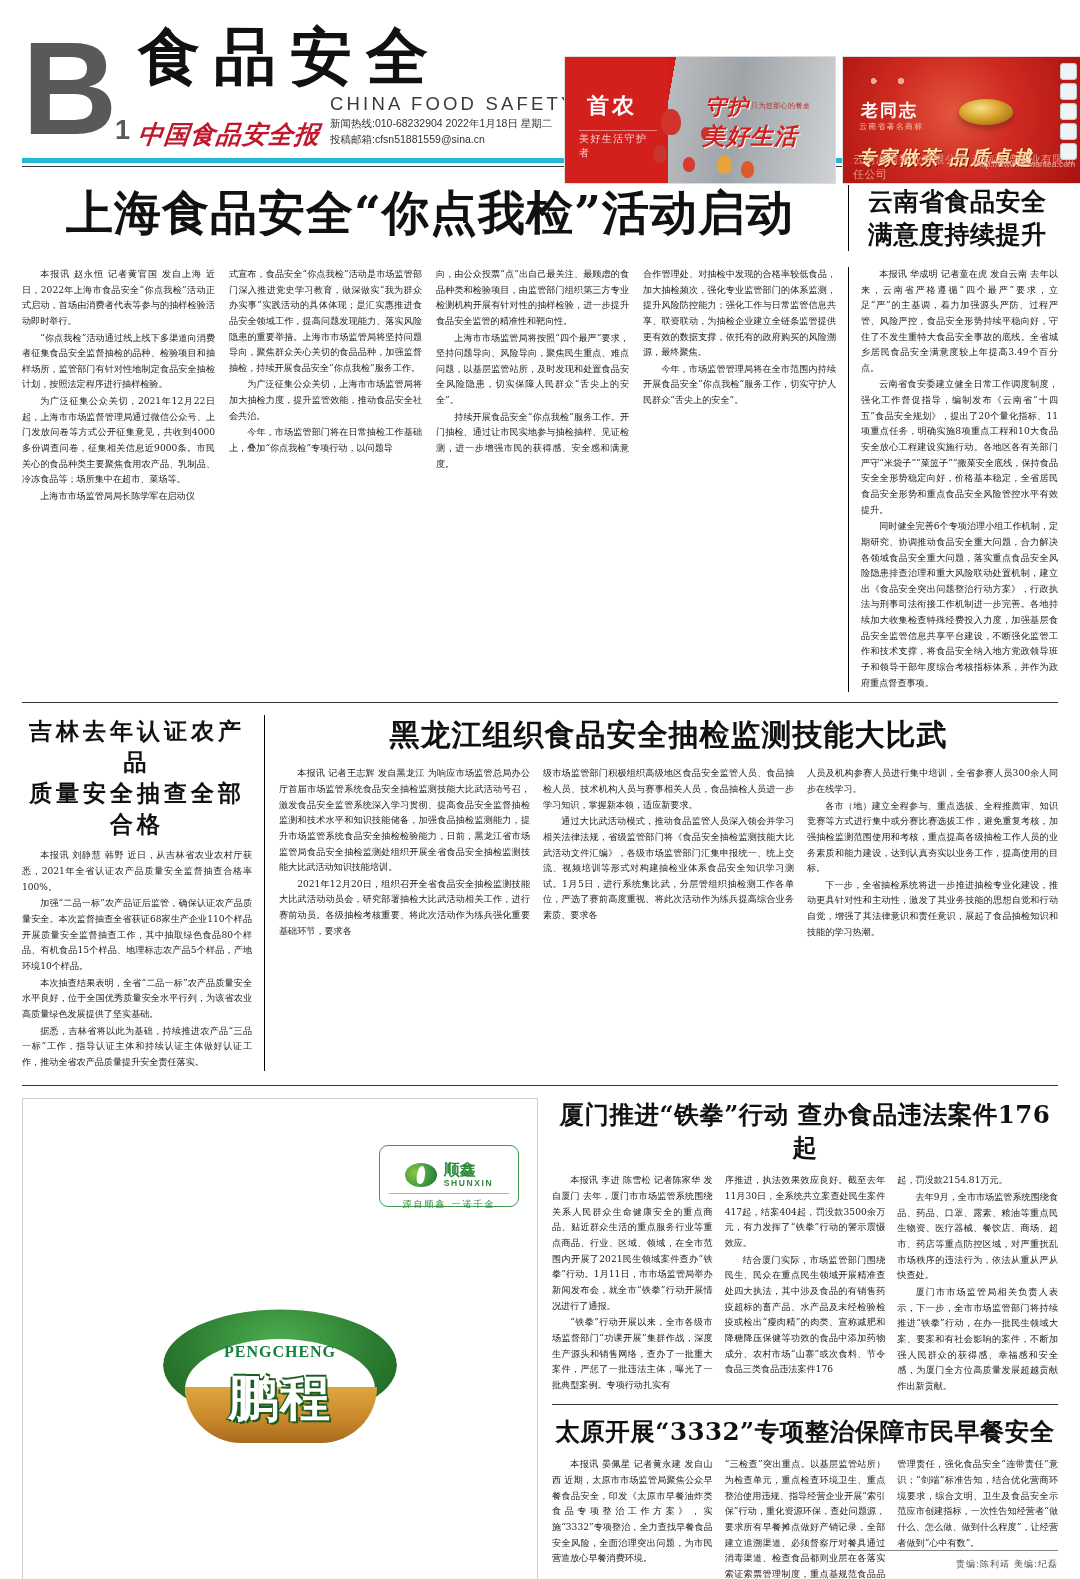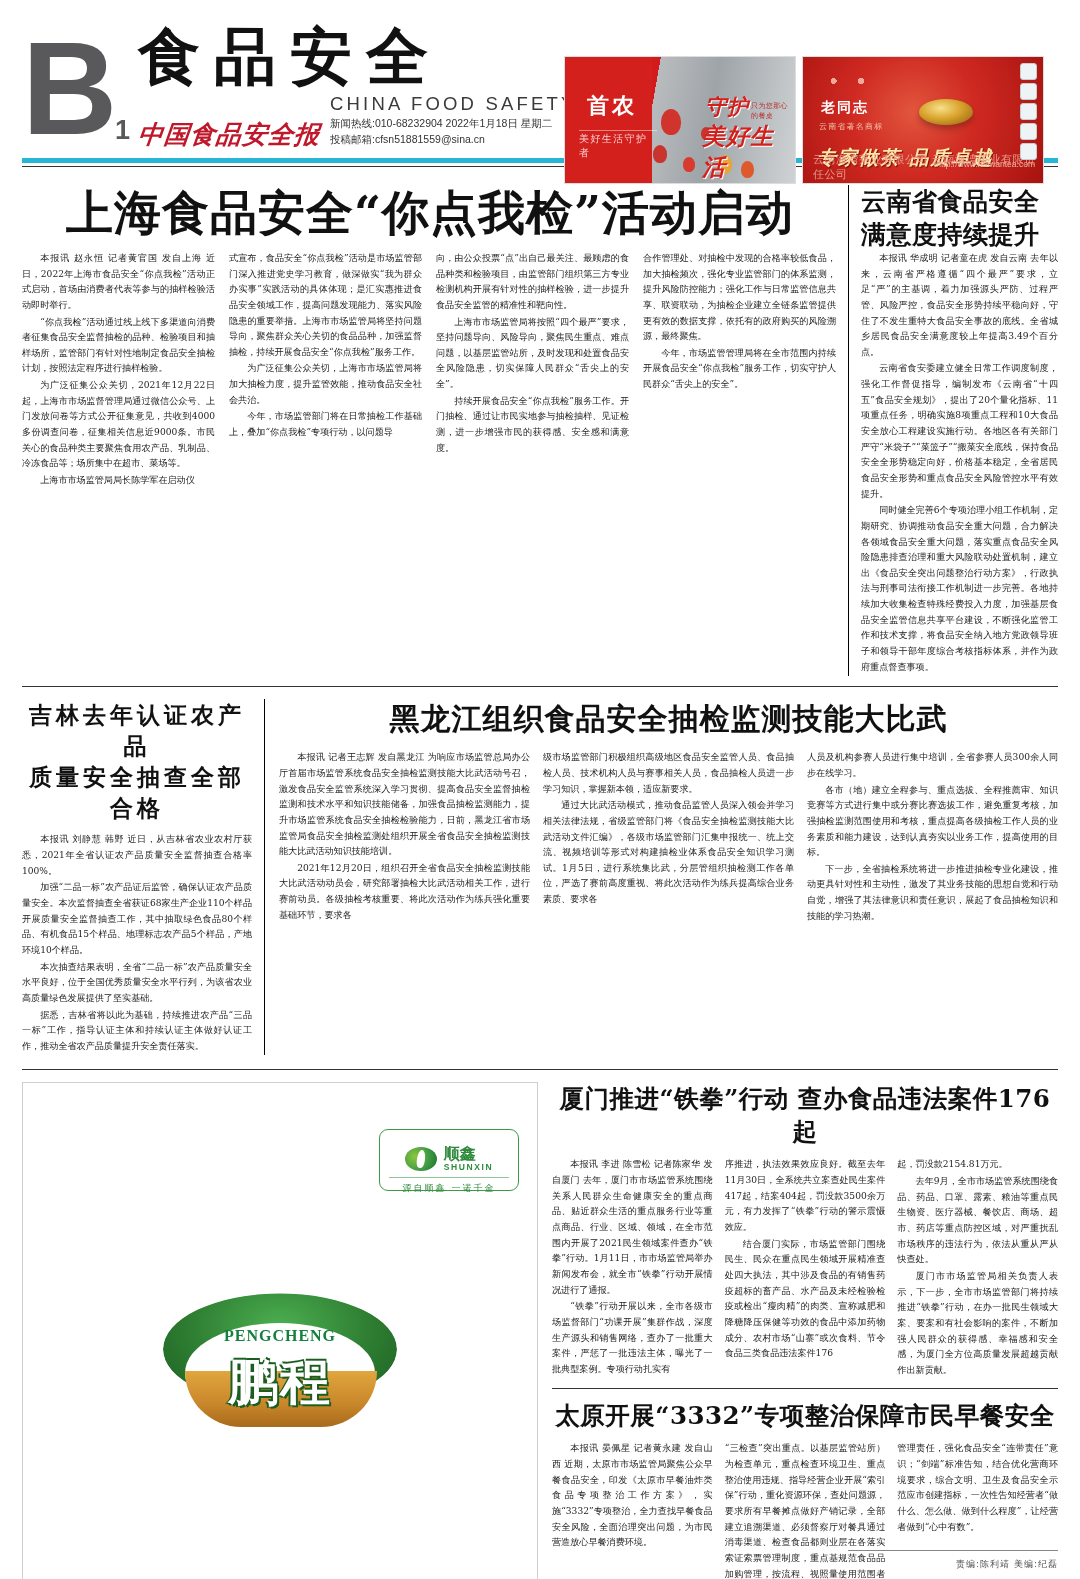--- a/index.html
+++ b/index.html
@@ -49,21 +49,21 @@
     font-size: 18.5px; color: #3a3a3a; letter-spacing: 3.2px; white-space: nowrap;
   }
   .mast-meta {
     font-family: "Liberation Sans", sans-serif;
     font-size: 10.5px; color: #333; line-height: 1.45; white-space: nowrap; margin-top: 1px;
   }
 
   
   .topads { position: absolute; left: 564px; top: 56px; display: flex; gap: 6px; }
   .ad1 {
-    width: 232px; height: 128px; position: relative; overflow: hidden;
+    width: 272px; height: 128px; position: relative; overflow: hidden;
     background: linear-gradient(100deg, #d41b1b 0%, #d41b1b 38%, #b9bcbf 38%, #9fa4a8 62%, #cfd3d6 100%);
     border: 1px solid #ddd;
   }
   .ad1 .a1-left { position: absolute; left: 0; top: 0; width: 38%; height: 100%; background: #d4201d; }
   .ad1 .a1-brand {
     position: absolute; left: 22px; top: 34px; color: #fff;
     font-family: "DejaVu Serif", serif; font-size: 22px; font-weight: bold; letter-spacing: 3px;
   }
   .ad1 .a1-tag {
     position: absolute; left: 14px; top: 73px; color: #f6cfcf;
@@ -92,21 +92,21 @@
   .ad1 .b5 { width: 13px; height: 17px; background: #de5a2c; left: 176px; top: 104px; }
   .ad1 .b6 { width: 10px; height: 13px; background: #c9342e; left: 136px; top: 70px; }
 
   .ad2 {
     width: 242px; height: 128px; position: relative; overflow: hidden;
     background: radial-gradient(circle at 46% 44%, #e2563d 0%, #cf2a22 42%, #a8120f 100%);
     border: 1px solid #ddd;
   }
   .ad2 .a2-brand {
     position: absolute; left: 18px; top: 42px; color: #fff;
-    font-family: "DejaVu Serif", serif; font-size: 14px; font-weight: bold; letter-spacing: 2px;
+    font-family: "DejaVu Serif", serif; font-size: 17px; font-weight: bold; letter-spacing: 2px;
   }
   .ad2 .a2-sub {
     position: absolute; left: 16px; top: 64px; color: #f2c2a8;
     font-family: "DejaVu Sans", sans-serif; font-size: 8px; letter-spacing: 1.2px;
   }
   .ad2 .a2-flowers {
     position: absolute; left: 14px; top: 10px; width: 76px; height: 28px;
     background:
       radial-gradient(circle at 22% 50%, #f3b8a6 0 3px, transparent 3px),
       radial-gradient(circle at 58% 50%, #f3b8a6 0 3px, transparent 3px);
@@ -144,28 +144,28 @@
   
   .content { position: relative; padding: 0 22px; }
 
   .headline-row { display: flex; margin-top: 18px; }
   .hl-main { flex: 1 1 auto; padding-right: 10px; }
   .hl-main h1 {
     font-family: "DejaVu Serif", serif;
     font-size: 47px; font-weight: bold; letter-spacing: 1px;
     line-height: 1.18; color: #111; text-align: center;
   }
-  .hl-right { flex: 0 0 210px; border-left: 1px solid #000; padding-left: 12px; }
+  .hl-right { flex: 0 0 210px; border-left: 1px solid #000; padding-left: 19px; }
   .hl-right h2 {
     font-family: "DejaVu Serif", serif;
     font-size: 25px; font-weight: bold; line-height: 1.32; color: #111;
     letter-spacing: .5px;
   }
 
-  .body-row { display: flex; }
+  .body-row { display: flex; margin-top: 16px; }
   .cols { flex: 1 1 auto; display: flex; gap: 14px; padding-right: 12px; }
   .col { flex: 1 1 0; }
   .right-col { flex: 0 0 210px; border-left: 1px solid #000; padding-left: 12px; }
 
   p.bt {
     font-family: "DejaVu Serif", serif;
     font-size: 9.1px; line-height: 1.72; text-align: justify;
     text-indent: 2em; color: #1c1c1c; margin-bottom: 1px;
     text-justify: inter-ideograph;
   }

